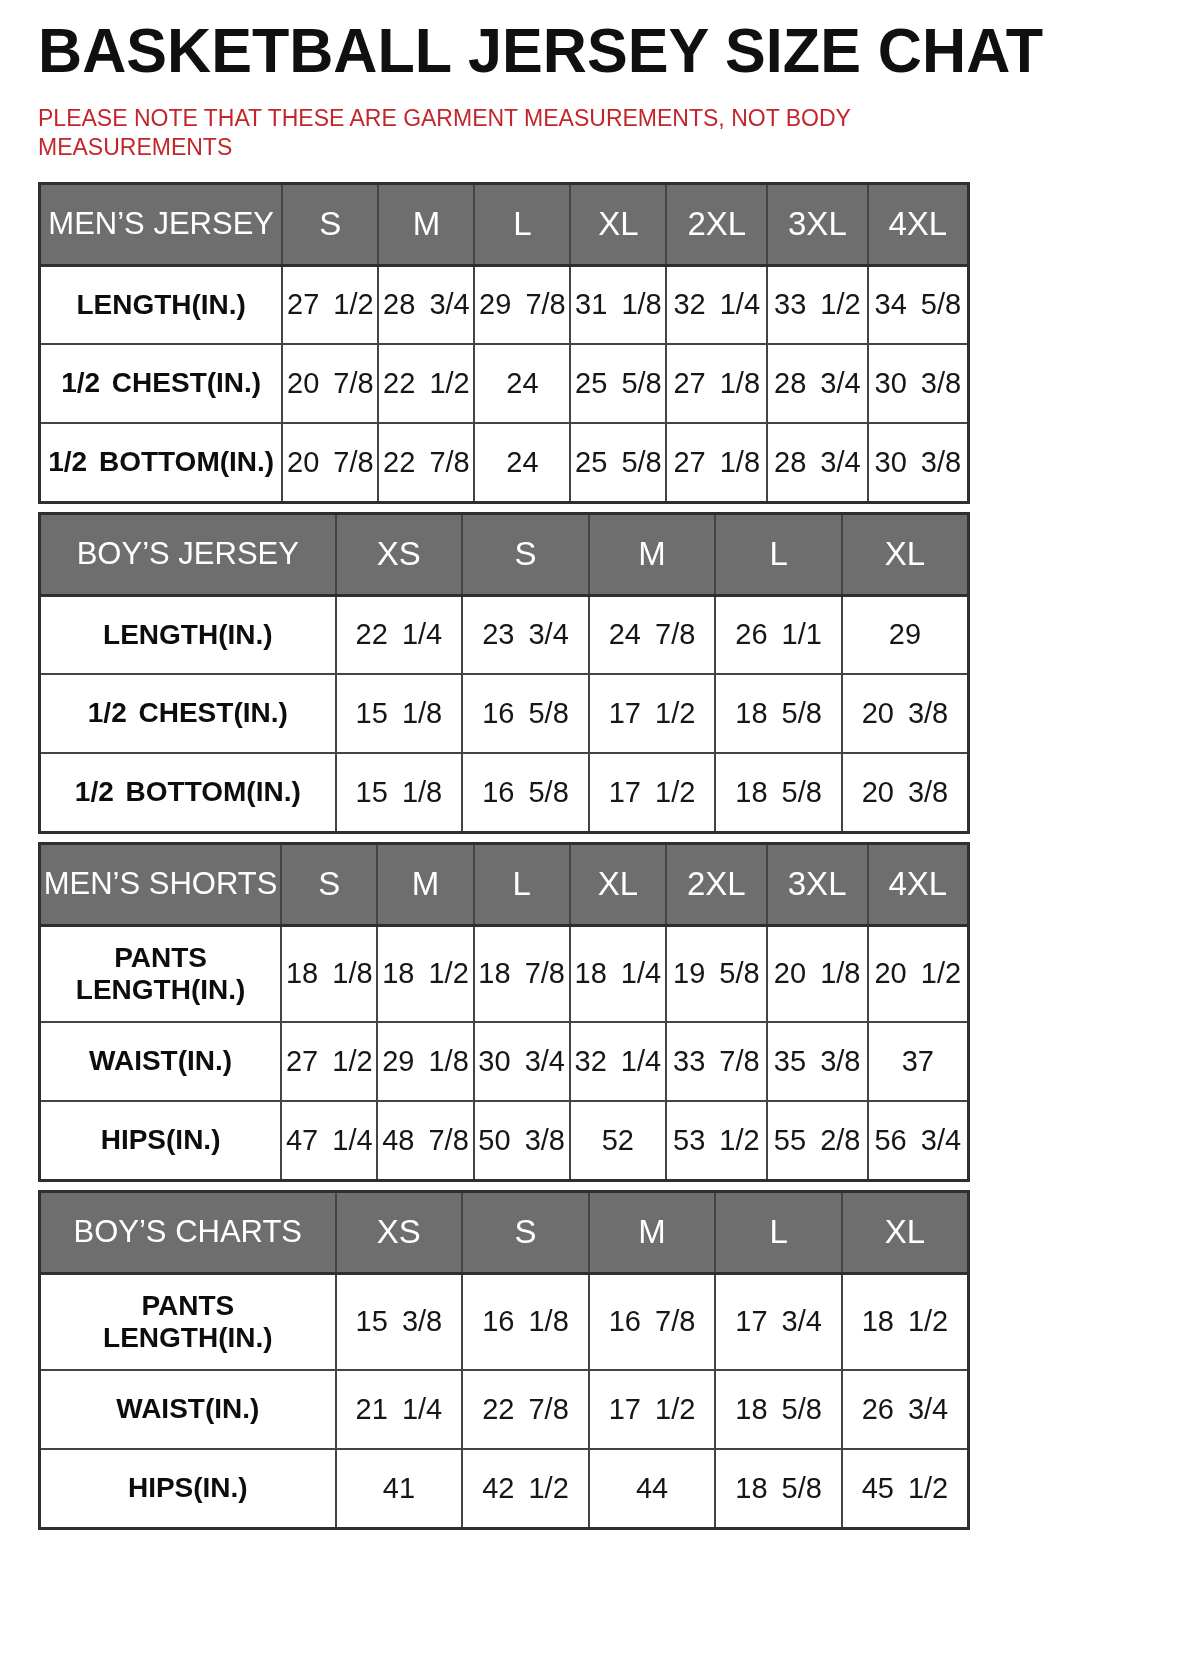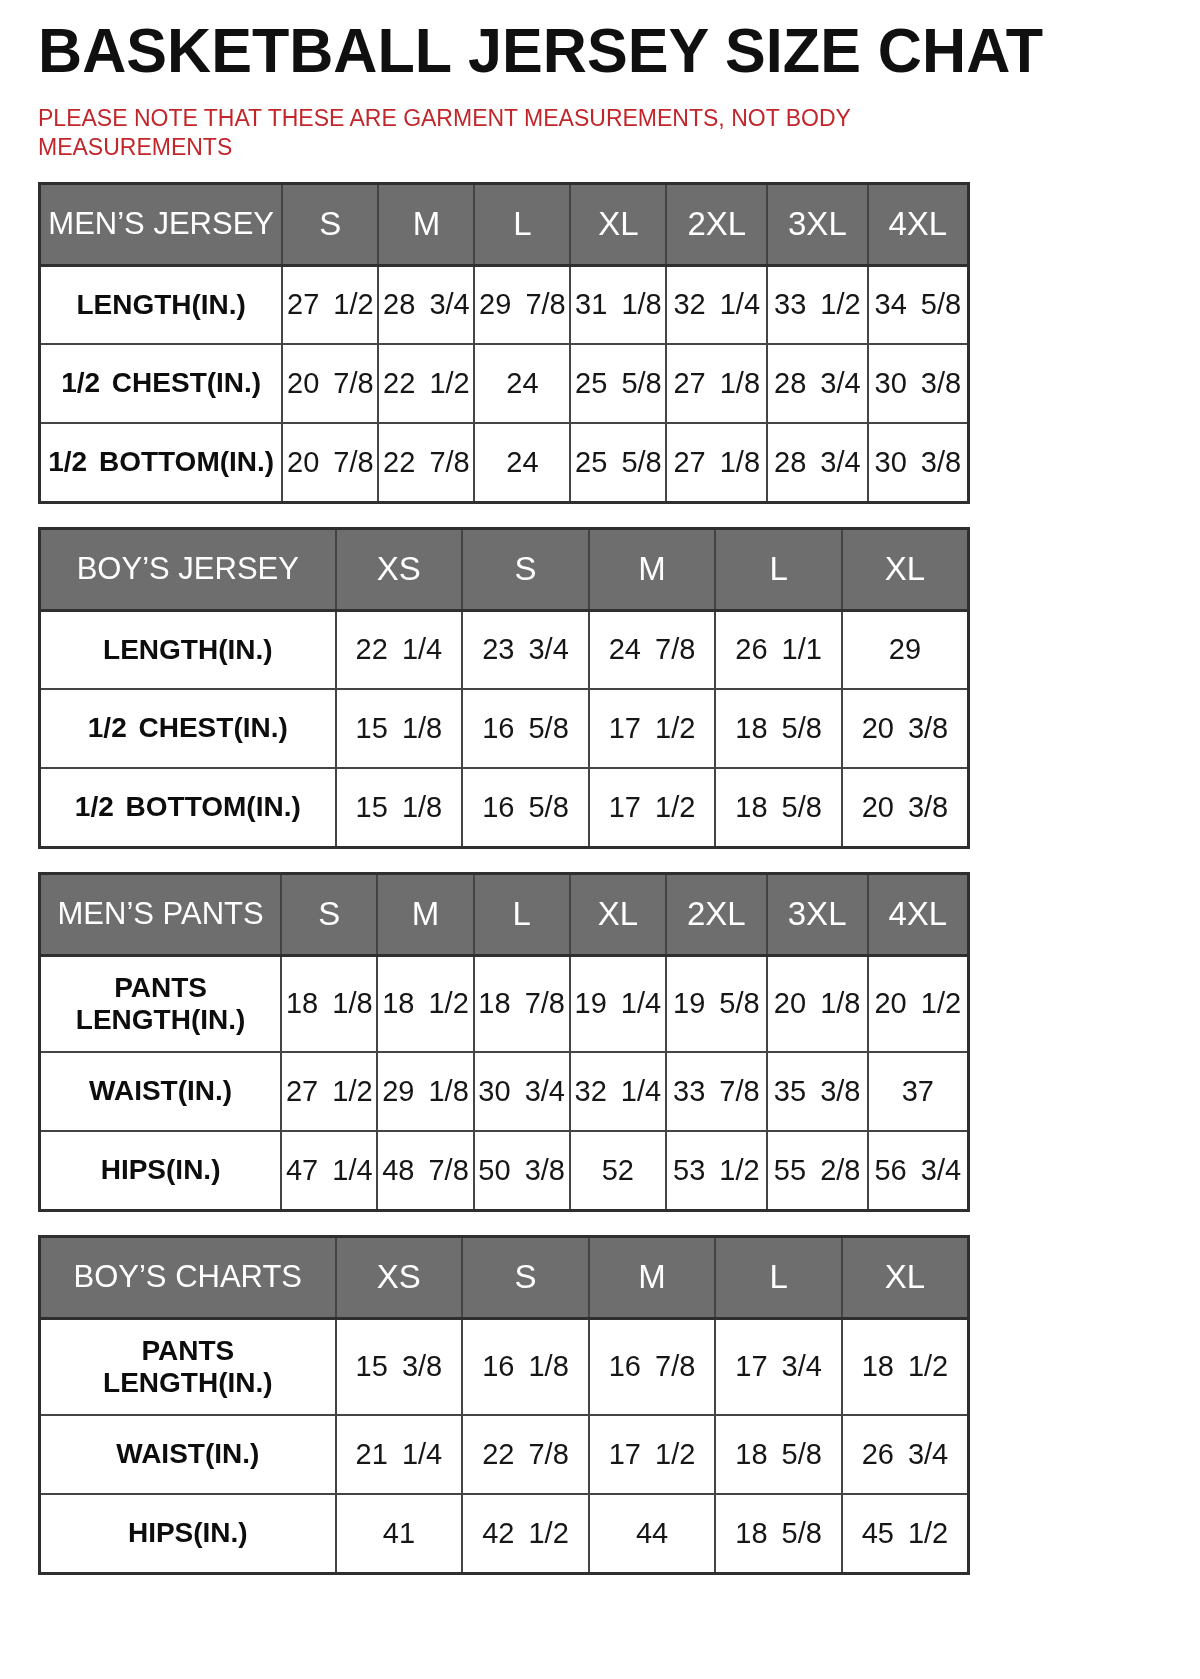--- a/index.html
+++ b/index.html
@@ -18,21 +18,21 @@
     font-size: 63px; font-weight: 700; line-height: 1.08;
     color: #101010; white-space: nowrap;
     transform: scaleX(0.97); transform-origin: left center;
   }
   .note {
     margin-top: 20px;
     color: var(--accent-red, #c3262a);
     font-size: 23px; font-weight: 500; line-height: 1.25;
     max-width: 830px;
   }
-  .tables { margin-top: 20px; display: flex; flex-direction: column; gap: 23px; }
+  .tables { margin-top: 20px; display: flex; flex-direction: column; gap: 8px; }
   table.size-table { border-collapse: collapse; table-layout: fixed; border: 3px solid #2f2f2f; }
   table.size-table th, table.size-table td {
     border: 2px solid #444444;
     text-align: center; vertical-align: middle;
     overflow: hidden;
   }
   table.size-table thead th {
     background: var(--header-bg, #6e6e6e);
     color: #ffffff;
     height: 82px;
@@ -173,38 +173,38 @@
           <col style="width: 114px;">
           <col style="width: 114px;">
           <col style="width: 114px;">
           <col style="width: 114px;">
           <col style="width: 114px;">
           <col style="width: 114px;">
           <col style="width: 114px;">
         </colgroup>
         <thead>
           <tr>
-            <th class="table-name">MEN’S PANTS</th>
+            <th class="table-name">MEN’S SHORTS</th>
             <th>S</th>
             <th>M</th>
             <th>L</th>
             <th>XL</th>
             <th>2XL</th>
             <th>3XL</th>
             <th>4XL</th>
           </tr>
         </thead>
         <tbody>
           <tr>
             <th class="row-label">PANTS
 LENGTH(IN.)</th>
             <td class="value-cell">18 1/8</td>
             <td class="value-cell">18 1/2</td>
             <td class="value-cell">18 7/8</td>
-            <td class="value-cell">19 1/4</td>
+            <td class="value-cell">18 1/4</td>
             <td class="value-cell">19 5/8</td>
             <td class="value-cell">20 1/8</td>
             <td class="value-cell">20 1/2</td>
           </tr>
           <tr>
             <th class="row-label">WAIST(IN.)</th>
             <td class="value-cell">27 1/2</td>
             <td class="value-cell">29 1/8</td>
             <td class="value-cell">30 3/4</td>
             <td class="value-cell">32 1/4</td>

